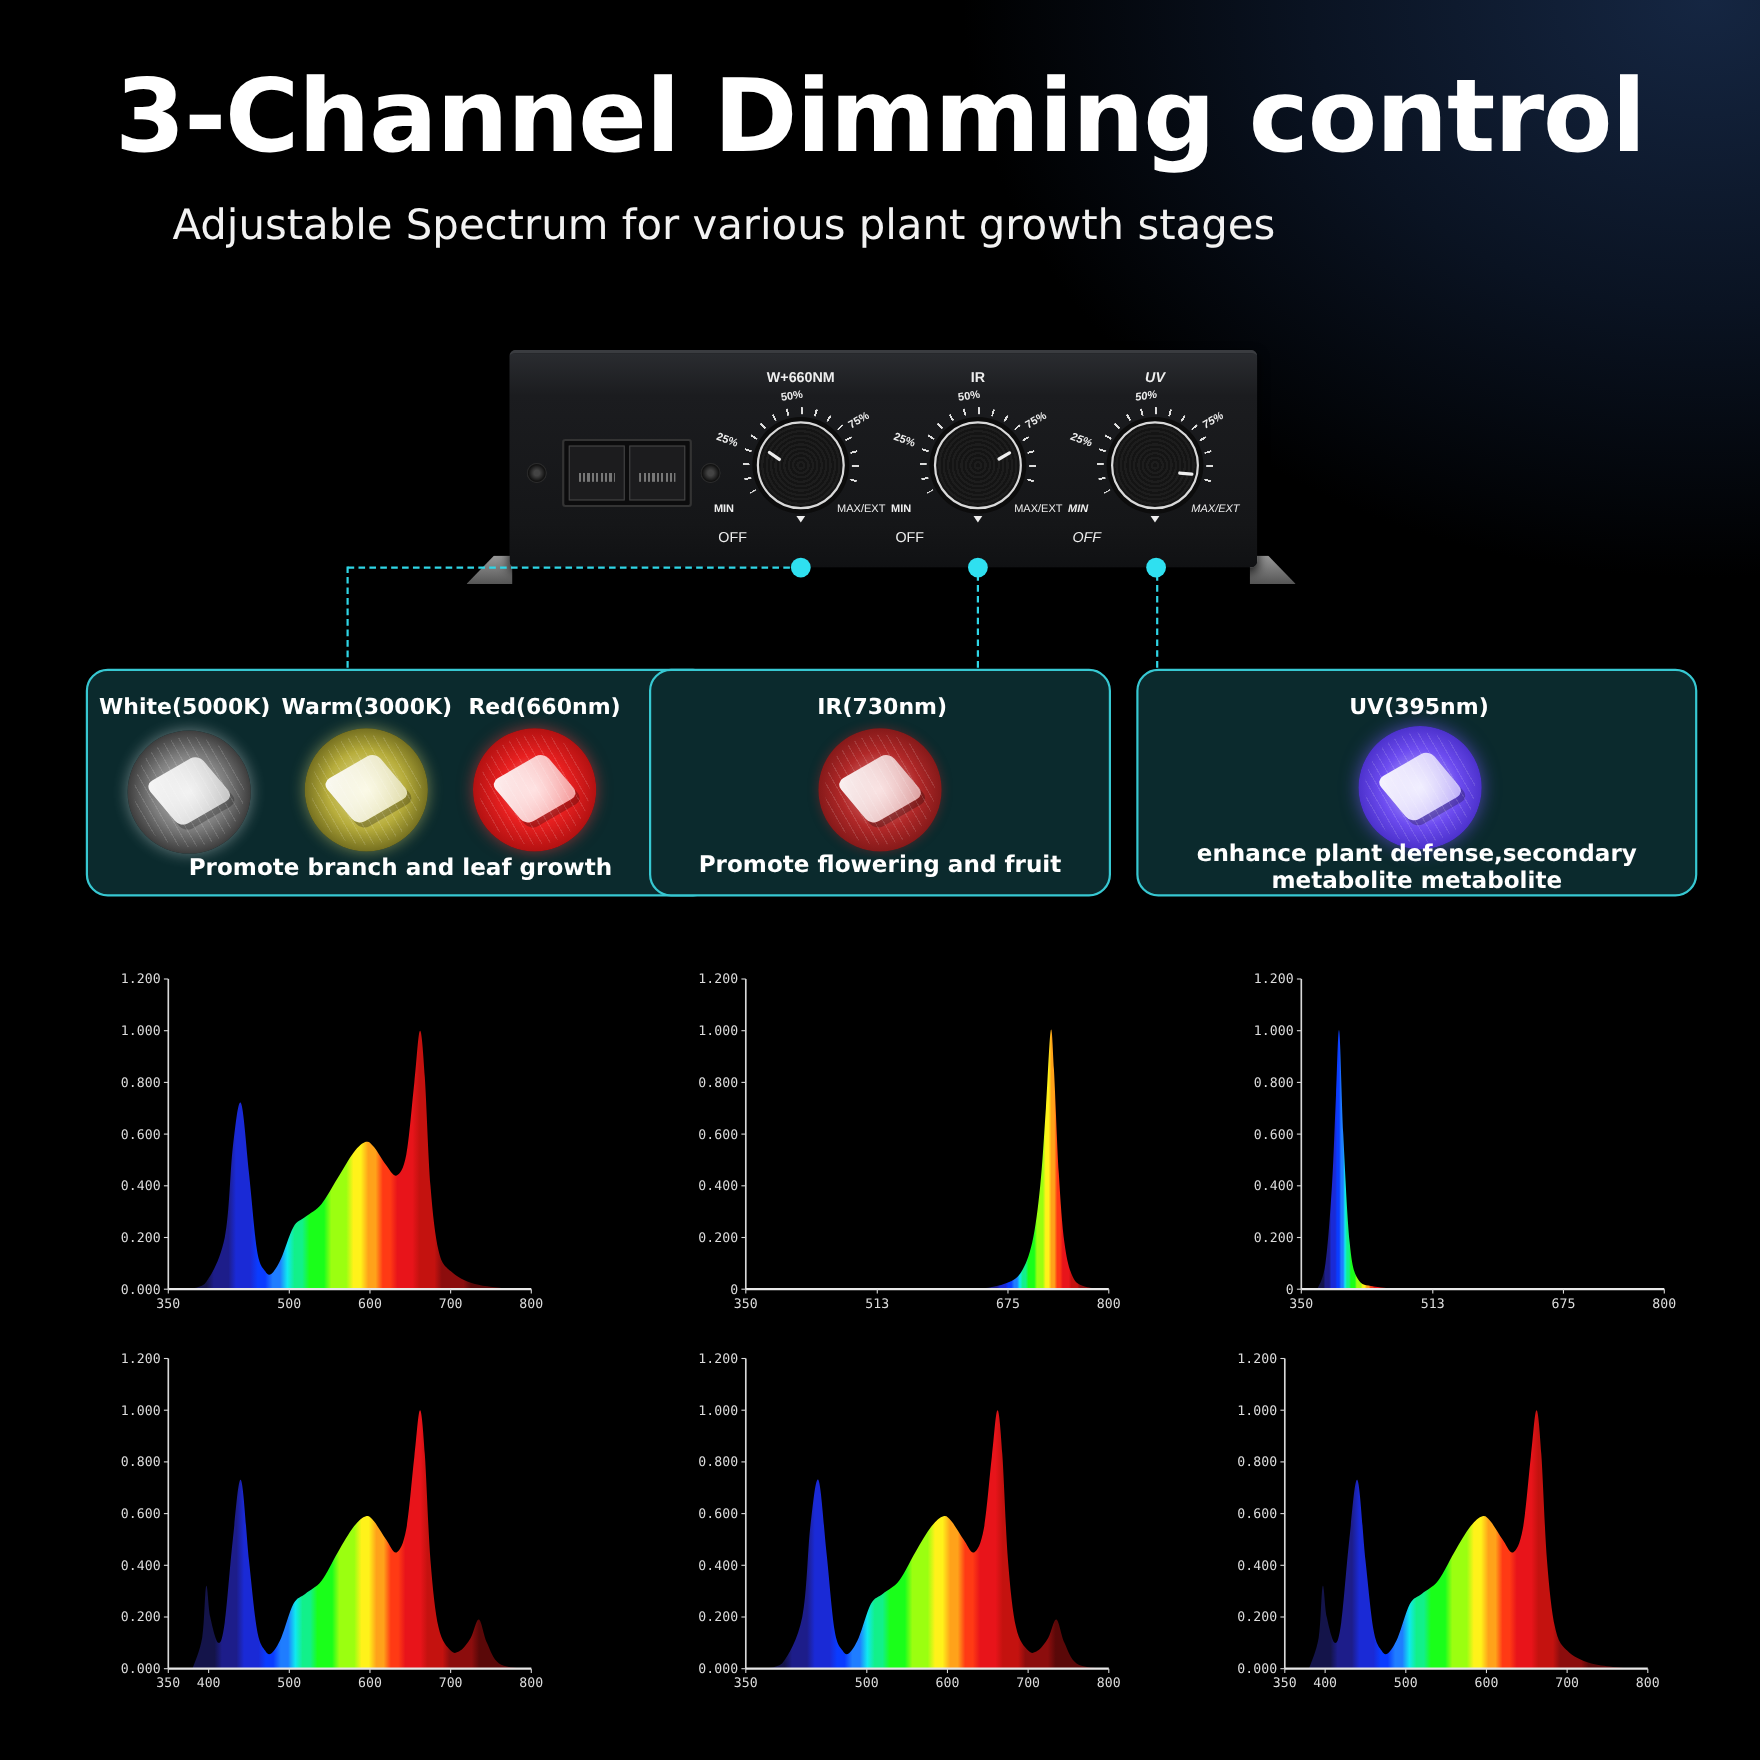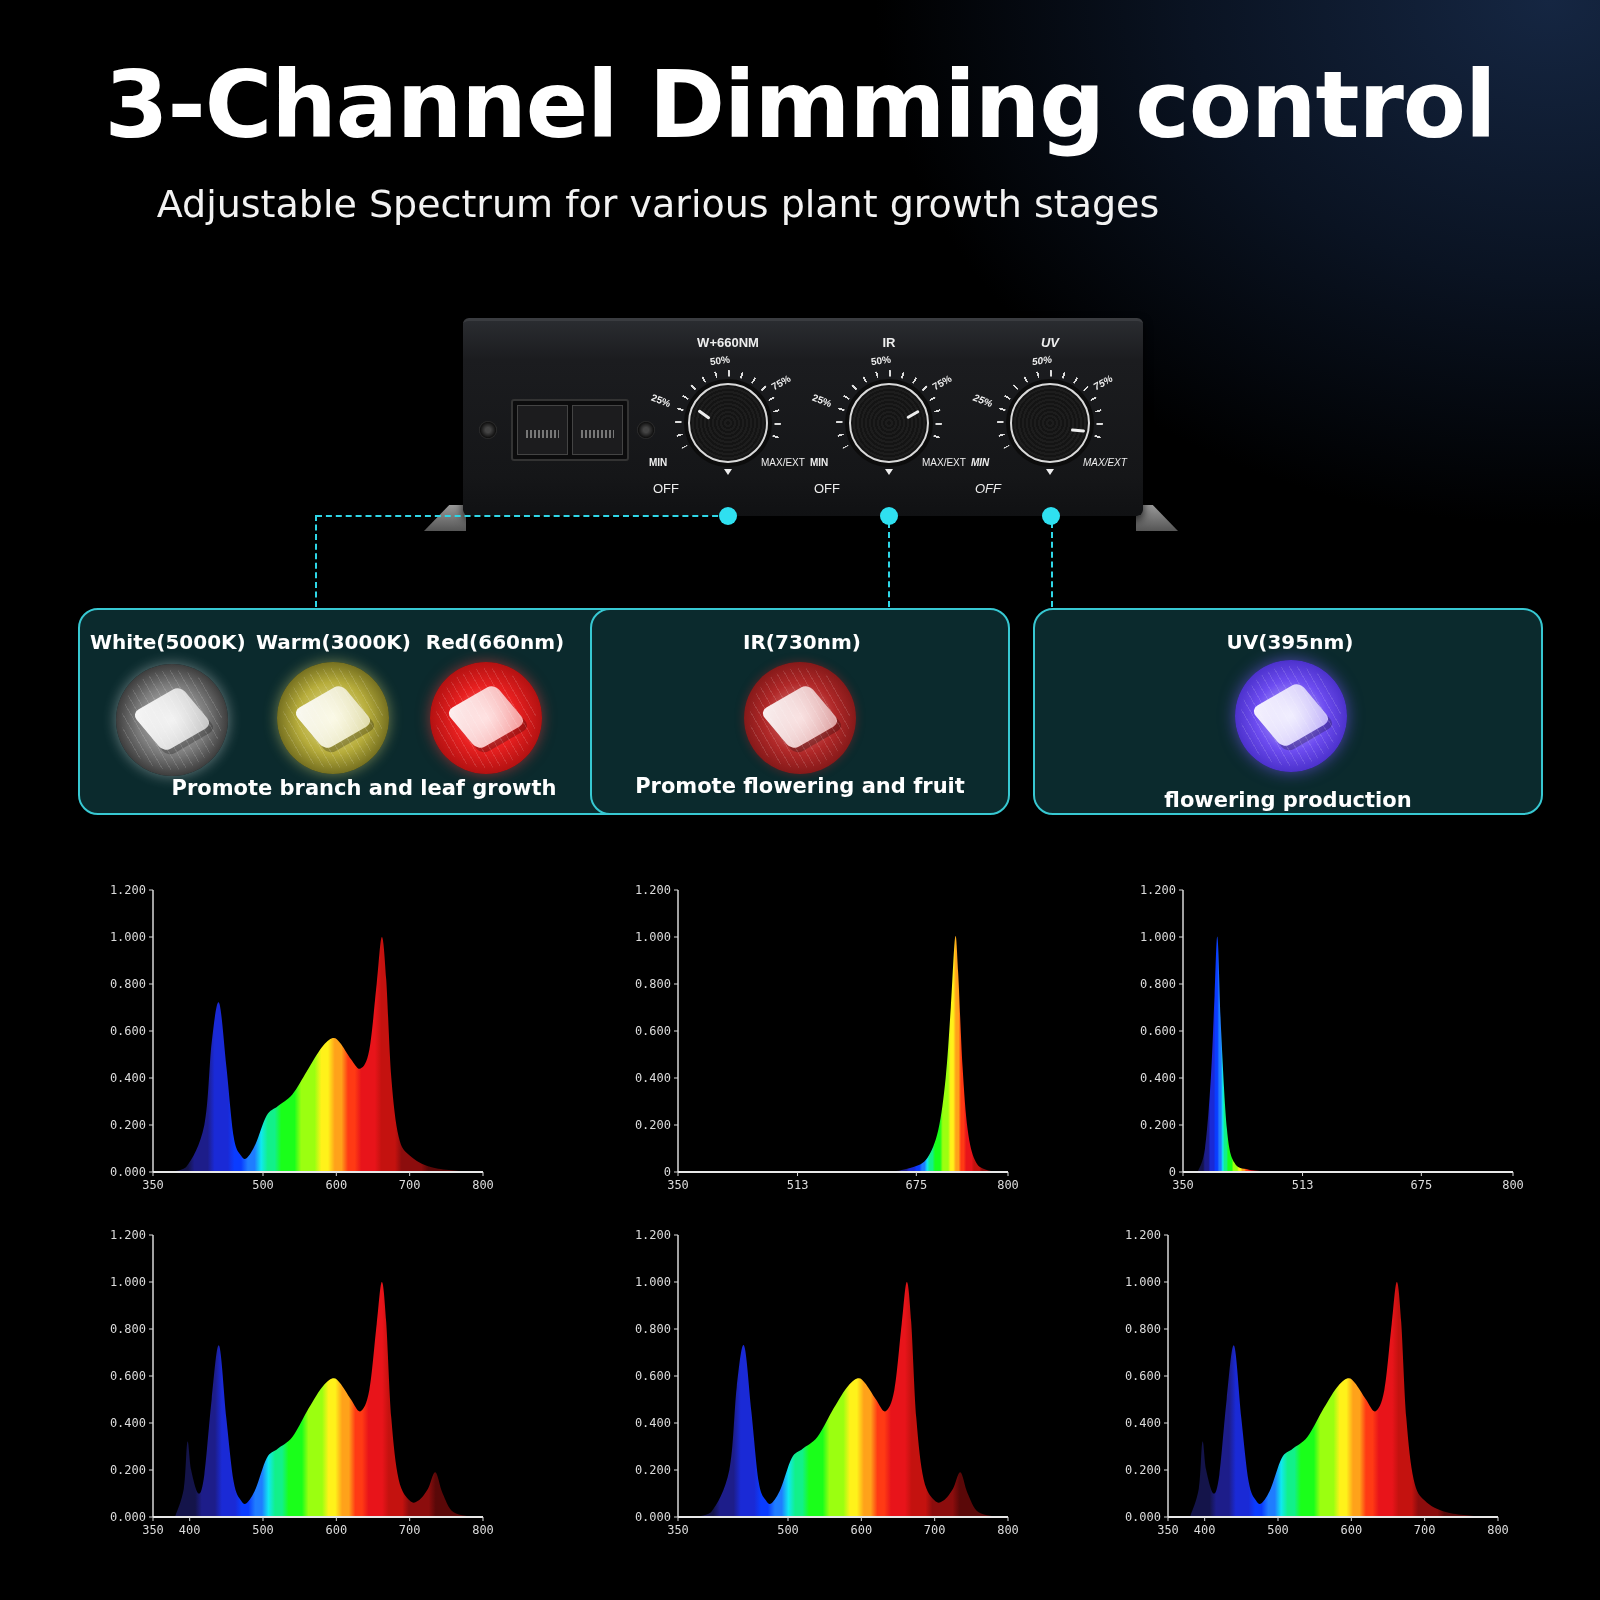--- a/index.html
+++ b/index.html
@@ -177,21 +177,22 @@
 
 <div class="box" style="left:590px; width:420px;">
   <div class="chip-label" style="left:0; top:20px; width:420px;">IR(730nm)</div>
   <div class="chip chip-ir" style="left:152px; top:52px;"></div>
   <div class="box-desc" style="top:164px;">Promote flowering and fruit</div>
 </div>
 
 <div class="box" style="left:1033px; width:510px;">
   <div class="chip-label" style="left:0; top:20px; width:510px;">UV(395nm)</div>
   <div class="chip chip-uv" style="left:200px; top:50px;"></div>
-  <div class="box-desc" style="top:178px;">flowering production</div>
+  <div class="box-desc" style="top:154px;">enhance plant defense,secondary</div>
+  <div class="box-desc" style="top:178px;">metabolite metabolite</div>
 </div>
 
 <div class="chart" style="left:95px;  top:880px;"><svg width="418" height="322">
       <defs>
         <linearGradient id="g0" x1="0" x2="1" y1="0" y2="0">
           <stop offset="0.000" stop-color="#14144a"></stop>
           <stop offset="0.022" stop-color="#14144a"></stop>
           <stop offset="0.044" stop-color="#14144a"></stop>
           <stop offset="0.067" stop-color="#14144a"></stop>
           <stop offset="0.089" stop-color="#1d1d8a"></stop>

